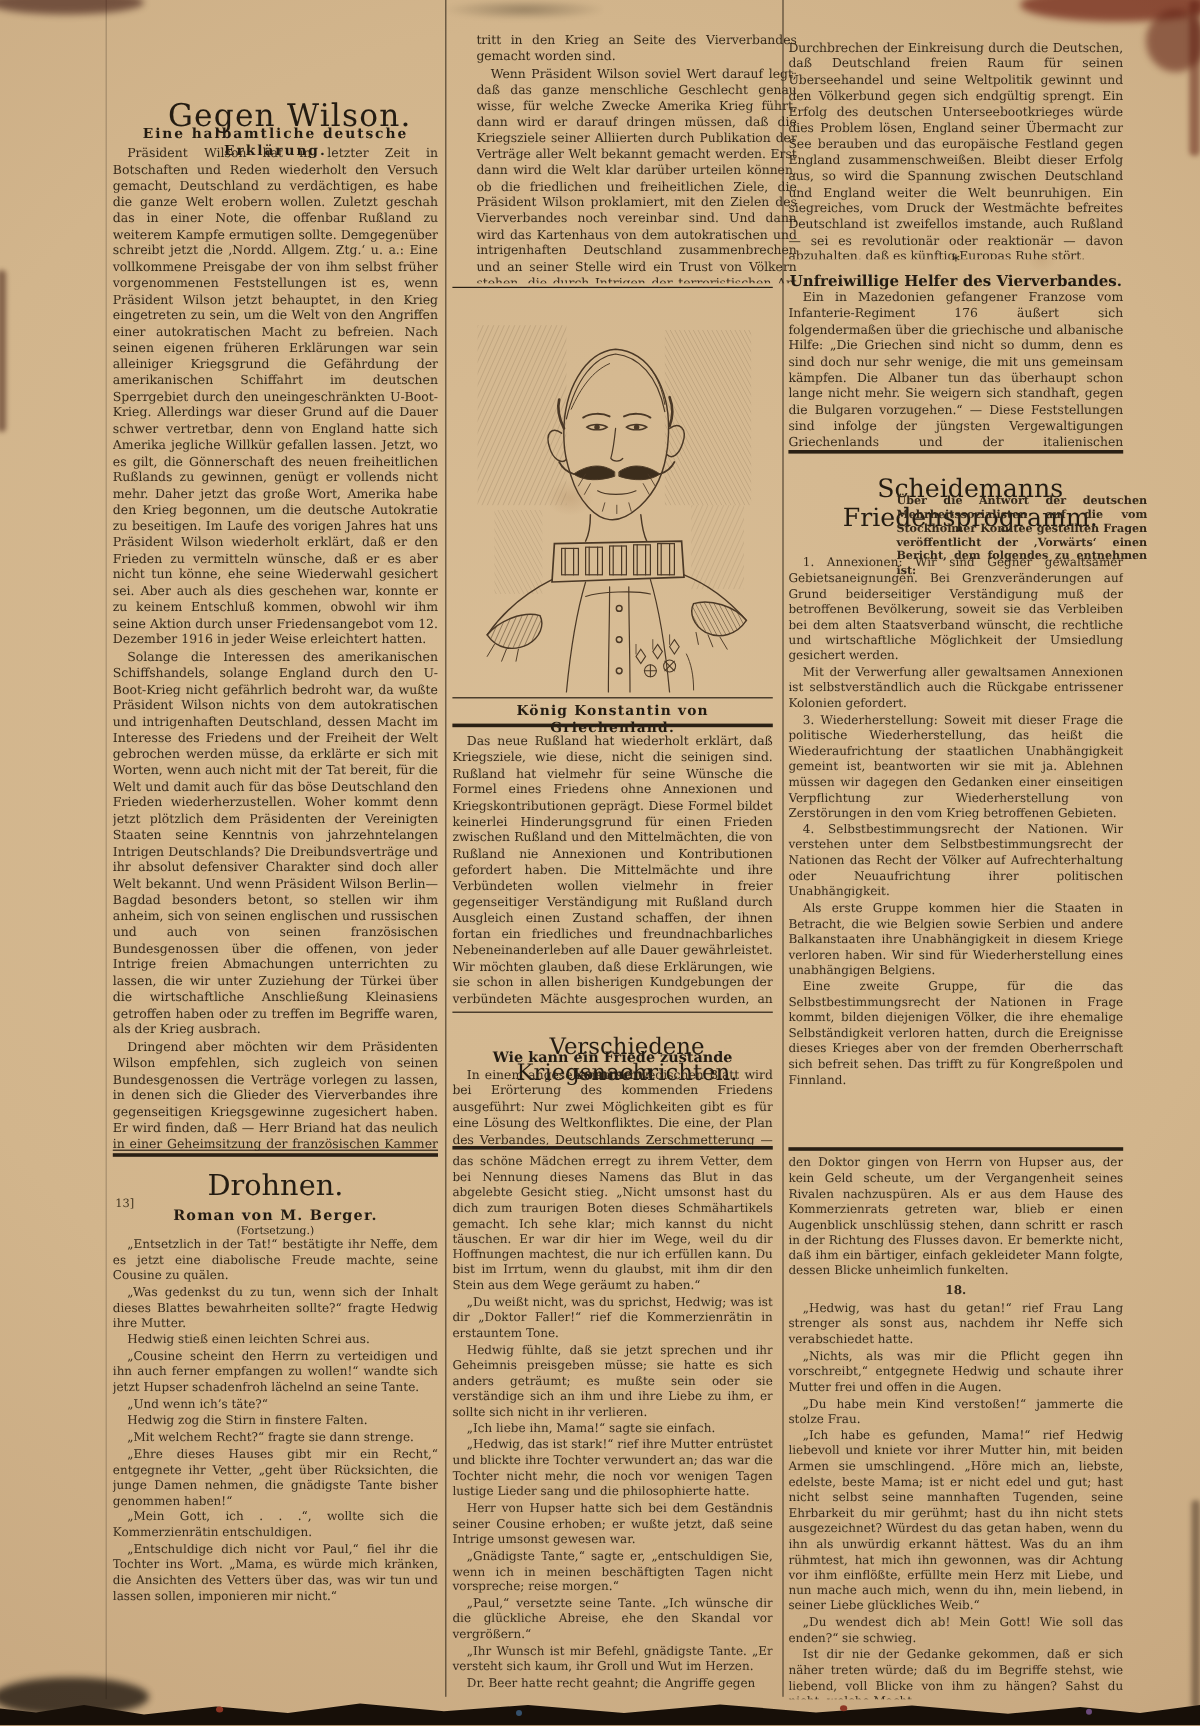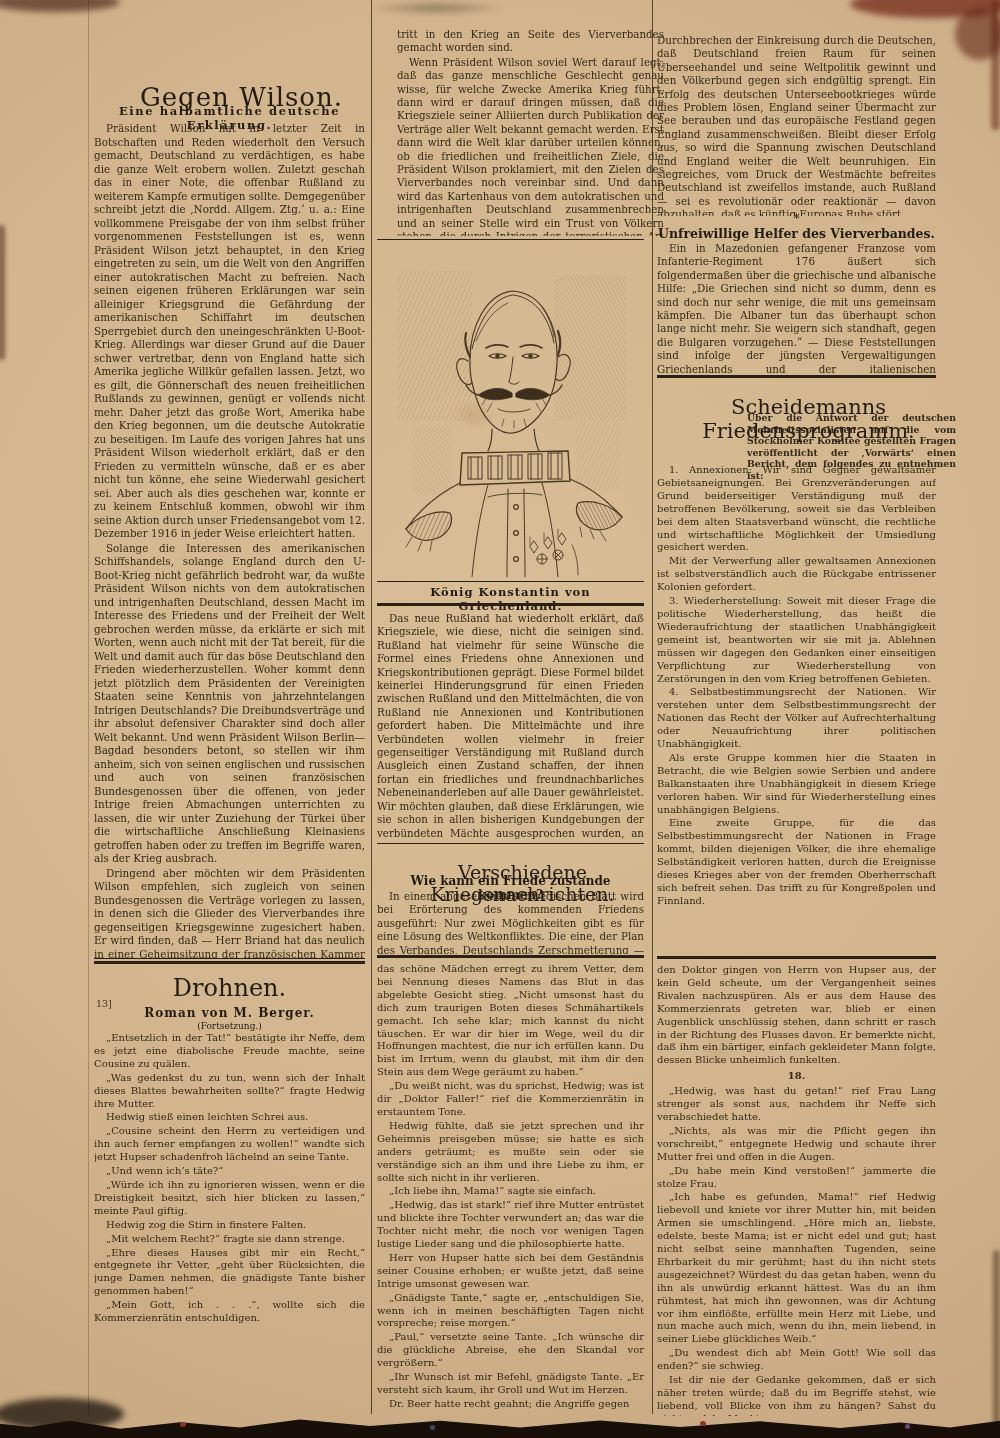--- a/index.html
+++ b/index.html
@@ -79,25 +79,25 @@
     <p class="b">Roman von M. Berger.</p>
     <p class="n">(Fortsetzung.)</p>
   </div>
   <span class="margin-no" style="left:96px;top:998px;">13]</span>
   <section class="col sizeC" style="left:94px;top:1032px;width:271px;height:384px;">
       <p class="para">„Entsetzlich in der Tat!“ bestätigte ihr Neffe, dem es jetzt eine diabolische Freude machte, seine Cousine zu quälen.</p>
       <p class="para">„Was gedenkst du zu tun, wenn sich der Inhalt dieses Blattes bewahrheiten sollte?“ fragte Hedwig ihre Mutter.</p>
       <p class="para">Hedwig stieß einen leichten Schrei aus.</p>
       <p class="para">„Cousine scheint den Herrn zu verteidigen und ihn auch ferner empfangen zu wollen!“ wandte sich jetzt Hupser schadenfroh lächelnd an seine Tante.</p>
       <p class="para">„Und wenn ich’s täte?“</p>
-      <p class="para">„Würde ich ihn zu ignorieren wissen, wenn er die Dreistigkeit besitzt, sich hier blicken zu lassen,“ meinte Paul giftig.</p>
       <p class="para">Hedwig zog die Stirn in finstere Falten.</p>
       <p class="para">„Mit welchem Recht?“ fragte sie dann strenge.</p>
       <p class="para">„Ehre dieses Hauses gibt mir ein Recht,“ entgegnete ihr Vetter, „geht über Rücksichten, die junge Damen nehmen, die gnädigste Tante bisher genommen haben!“</p>
       <p class="para">„Mein Gott, ich . . .“, wollte sich die Kommerzienrätin entschuldigen.</p>
+      <p class="para">„Entschuldige dich nicht vor Paul,“ fiel ihr die Tochter ins Wort. „Mama, es würde mich kränken, die Ansichten des Vetters über das, was wir tun und lassen sollen, imponieren mir nicht.“</p>
     </section>
 
   <section class="col sizeB" style="left:397px;top:28px;width:267px;height:208px;">
       <p class="para flush">tritt in den Krieg an Seite des Vierverbandes gemacht worden sind.</p>
       <p class="para">Wenn Präsident Wilson soviel Wert darauf legt, daß das ganze menschliche Geschlecht genau wisse, für welche Zwecke Amerika Krieg führt, dann wird er darauf dringen müssen, daß die Kriegsziele seiner Alliierten durch Publikation der Verträge aller Welt bekannt gemacht werden. Erst dann wird die Welt klar darüber urteilen können, ob die friedlichen und freiheitlichen Ziele, die Präsident Wilson proklamiert, mit den Zielen des Vierverbandes noch vereinbar sind. Und dann wird das Kartenhaus von dem autokratischen und intrigenhaften Deutschland zusammenbrechen und an seiner Stelle wird ein Trust von Völkern stehen, die durch Intrigen der terroristischen Art immer neue Völker in das Blutbad der Welt hineinzerren, um die Mittelmächte zu zertrümmern.</p>
     </section>
   <div class="hrule" style="left:377px;top:239px;width:267px;height:1px;"></div>
 
   <figure class="portrait" style="left:392px;top:245px;width:240px;height:332px;">
     <svg width="240" height="332" viewBox="0 0 240 332" xmlns="http://www.w3.org/2000/svg">

